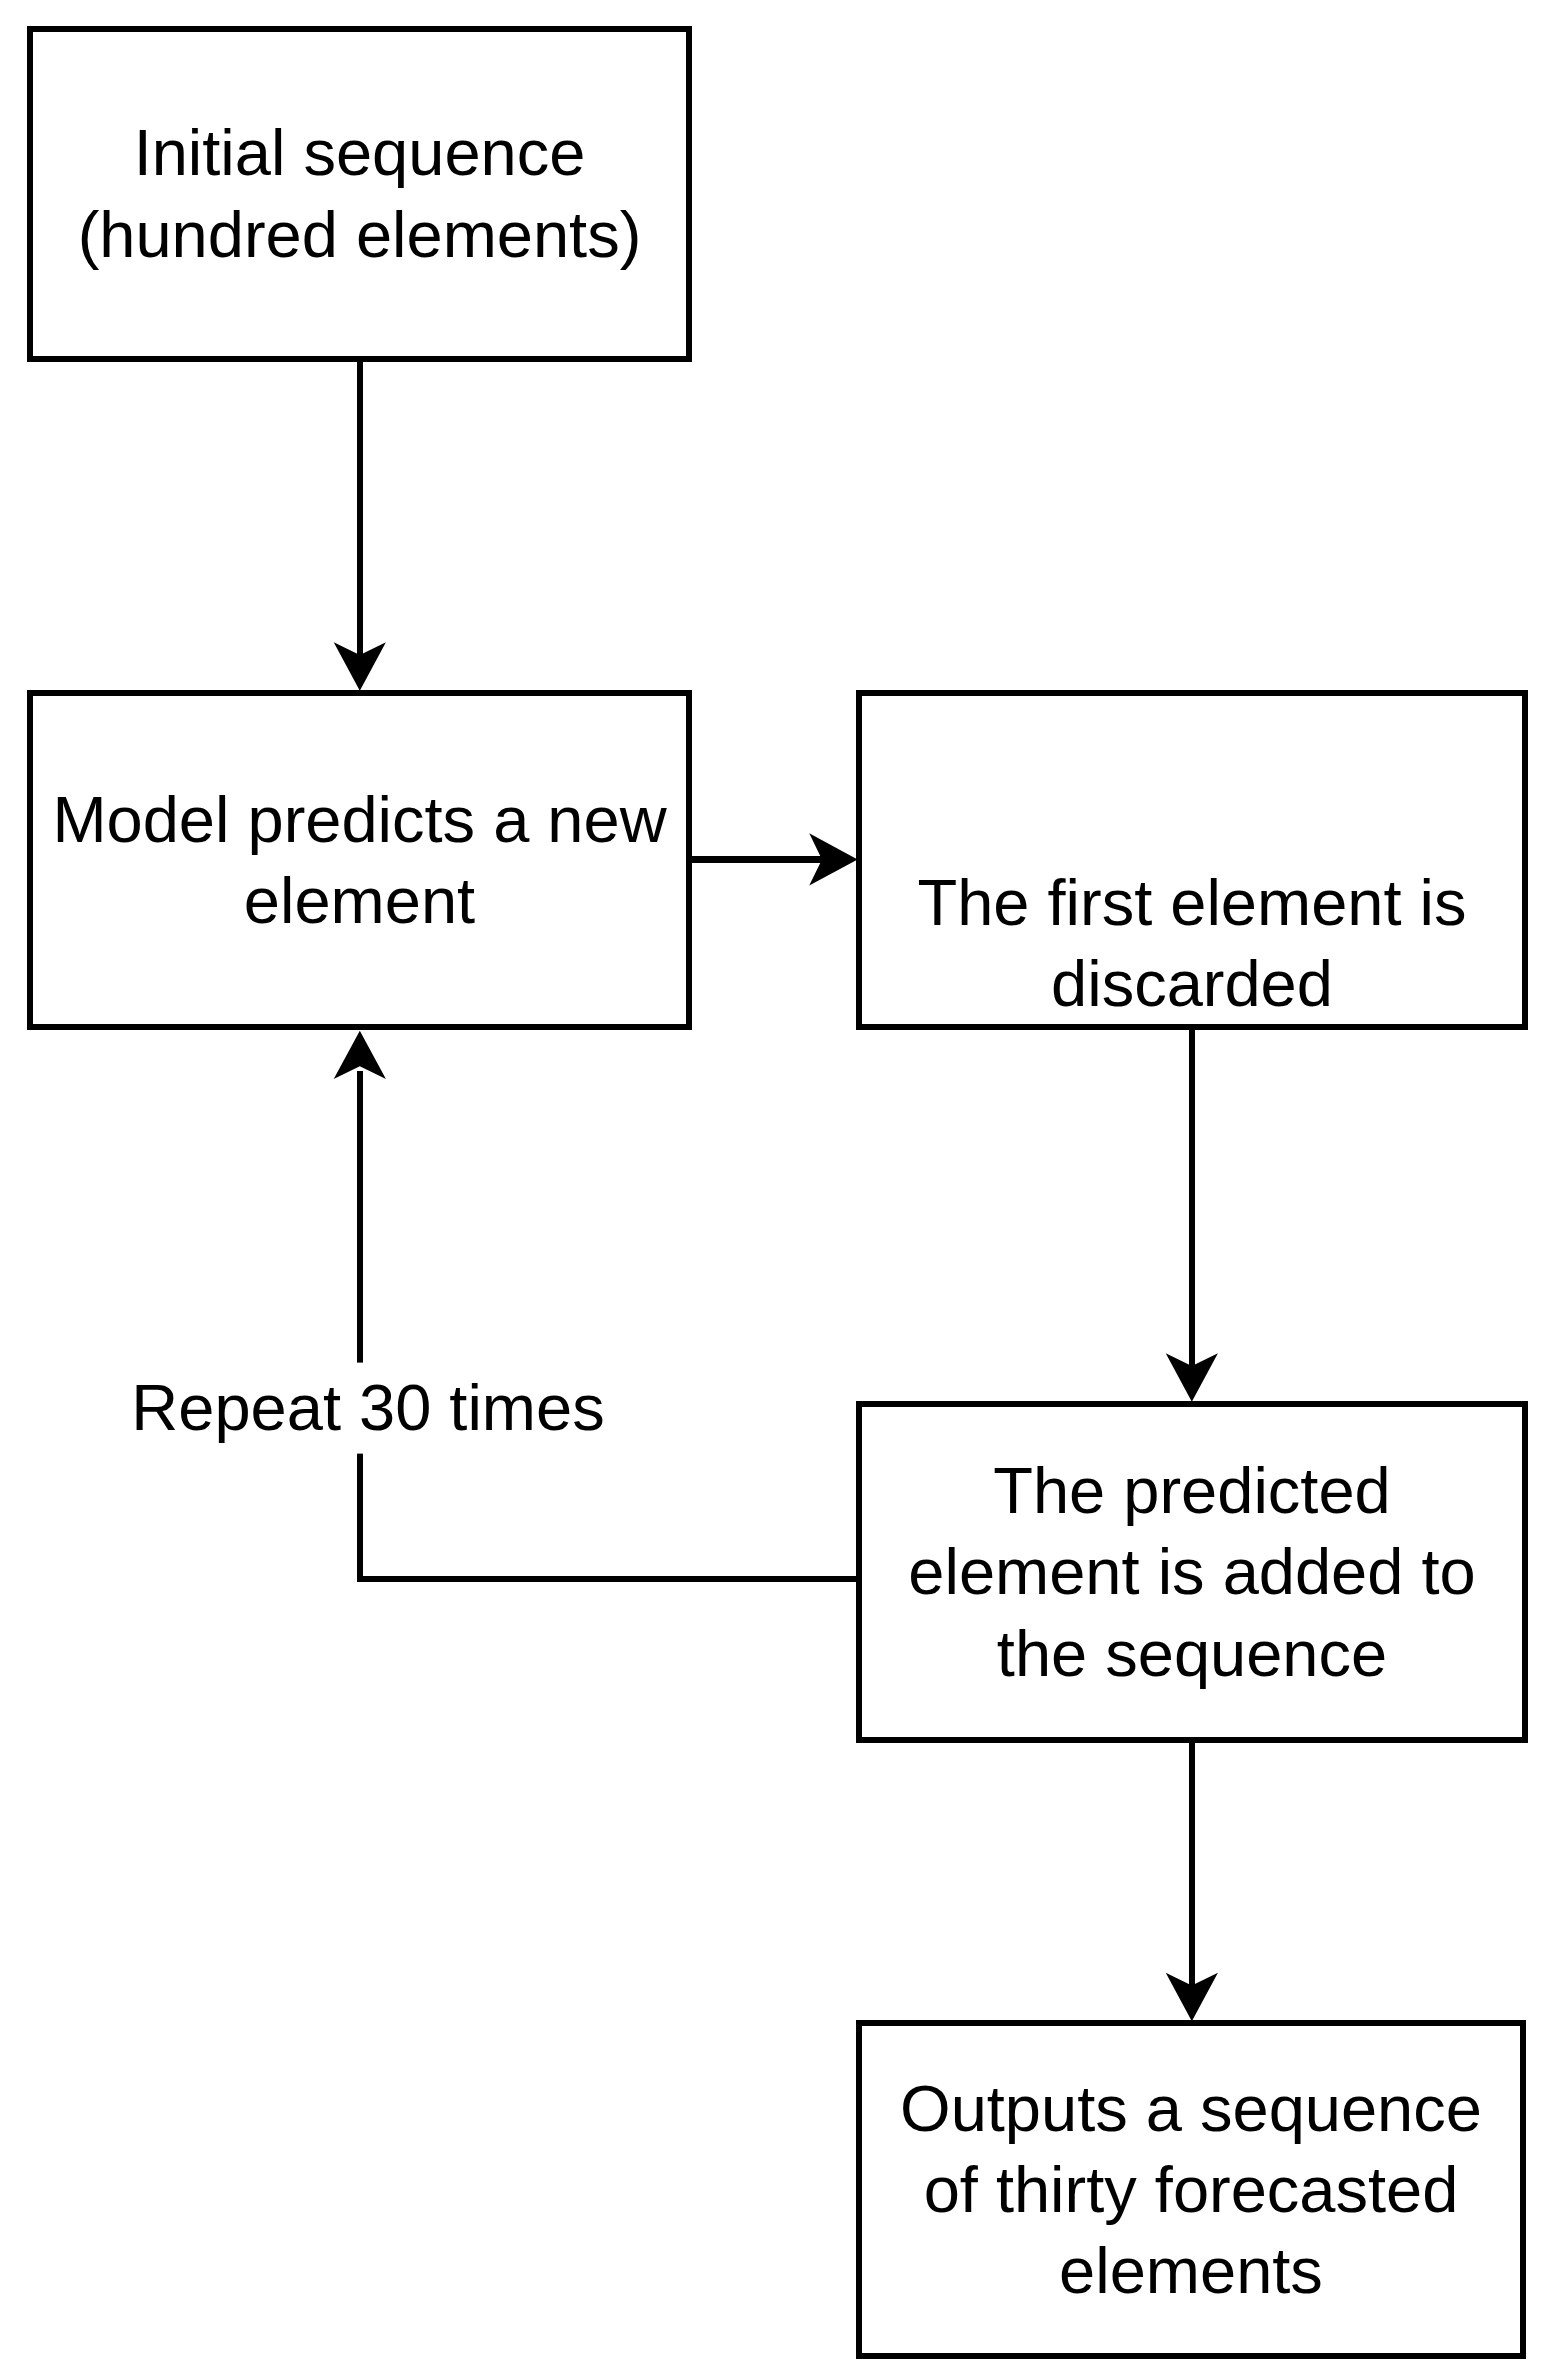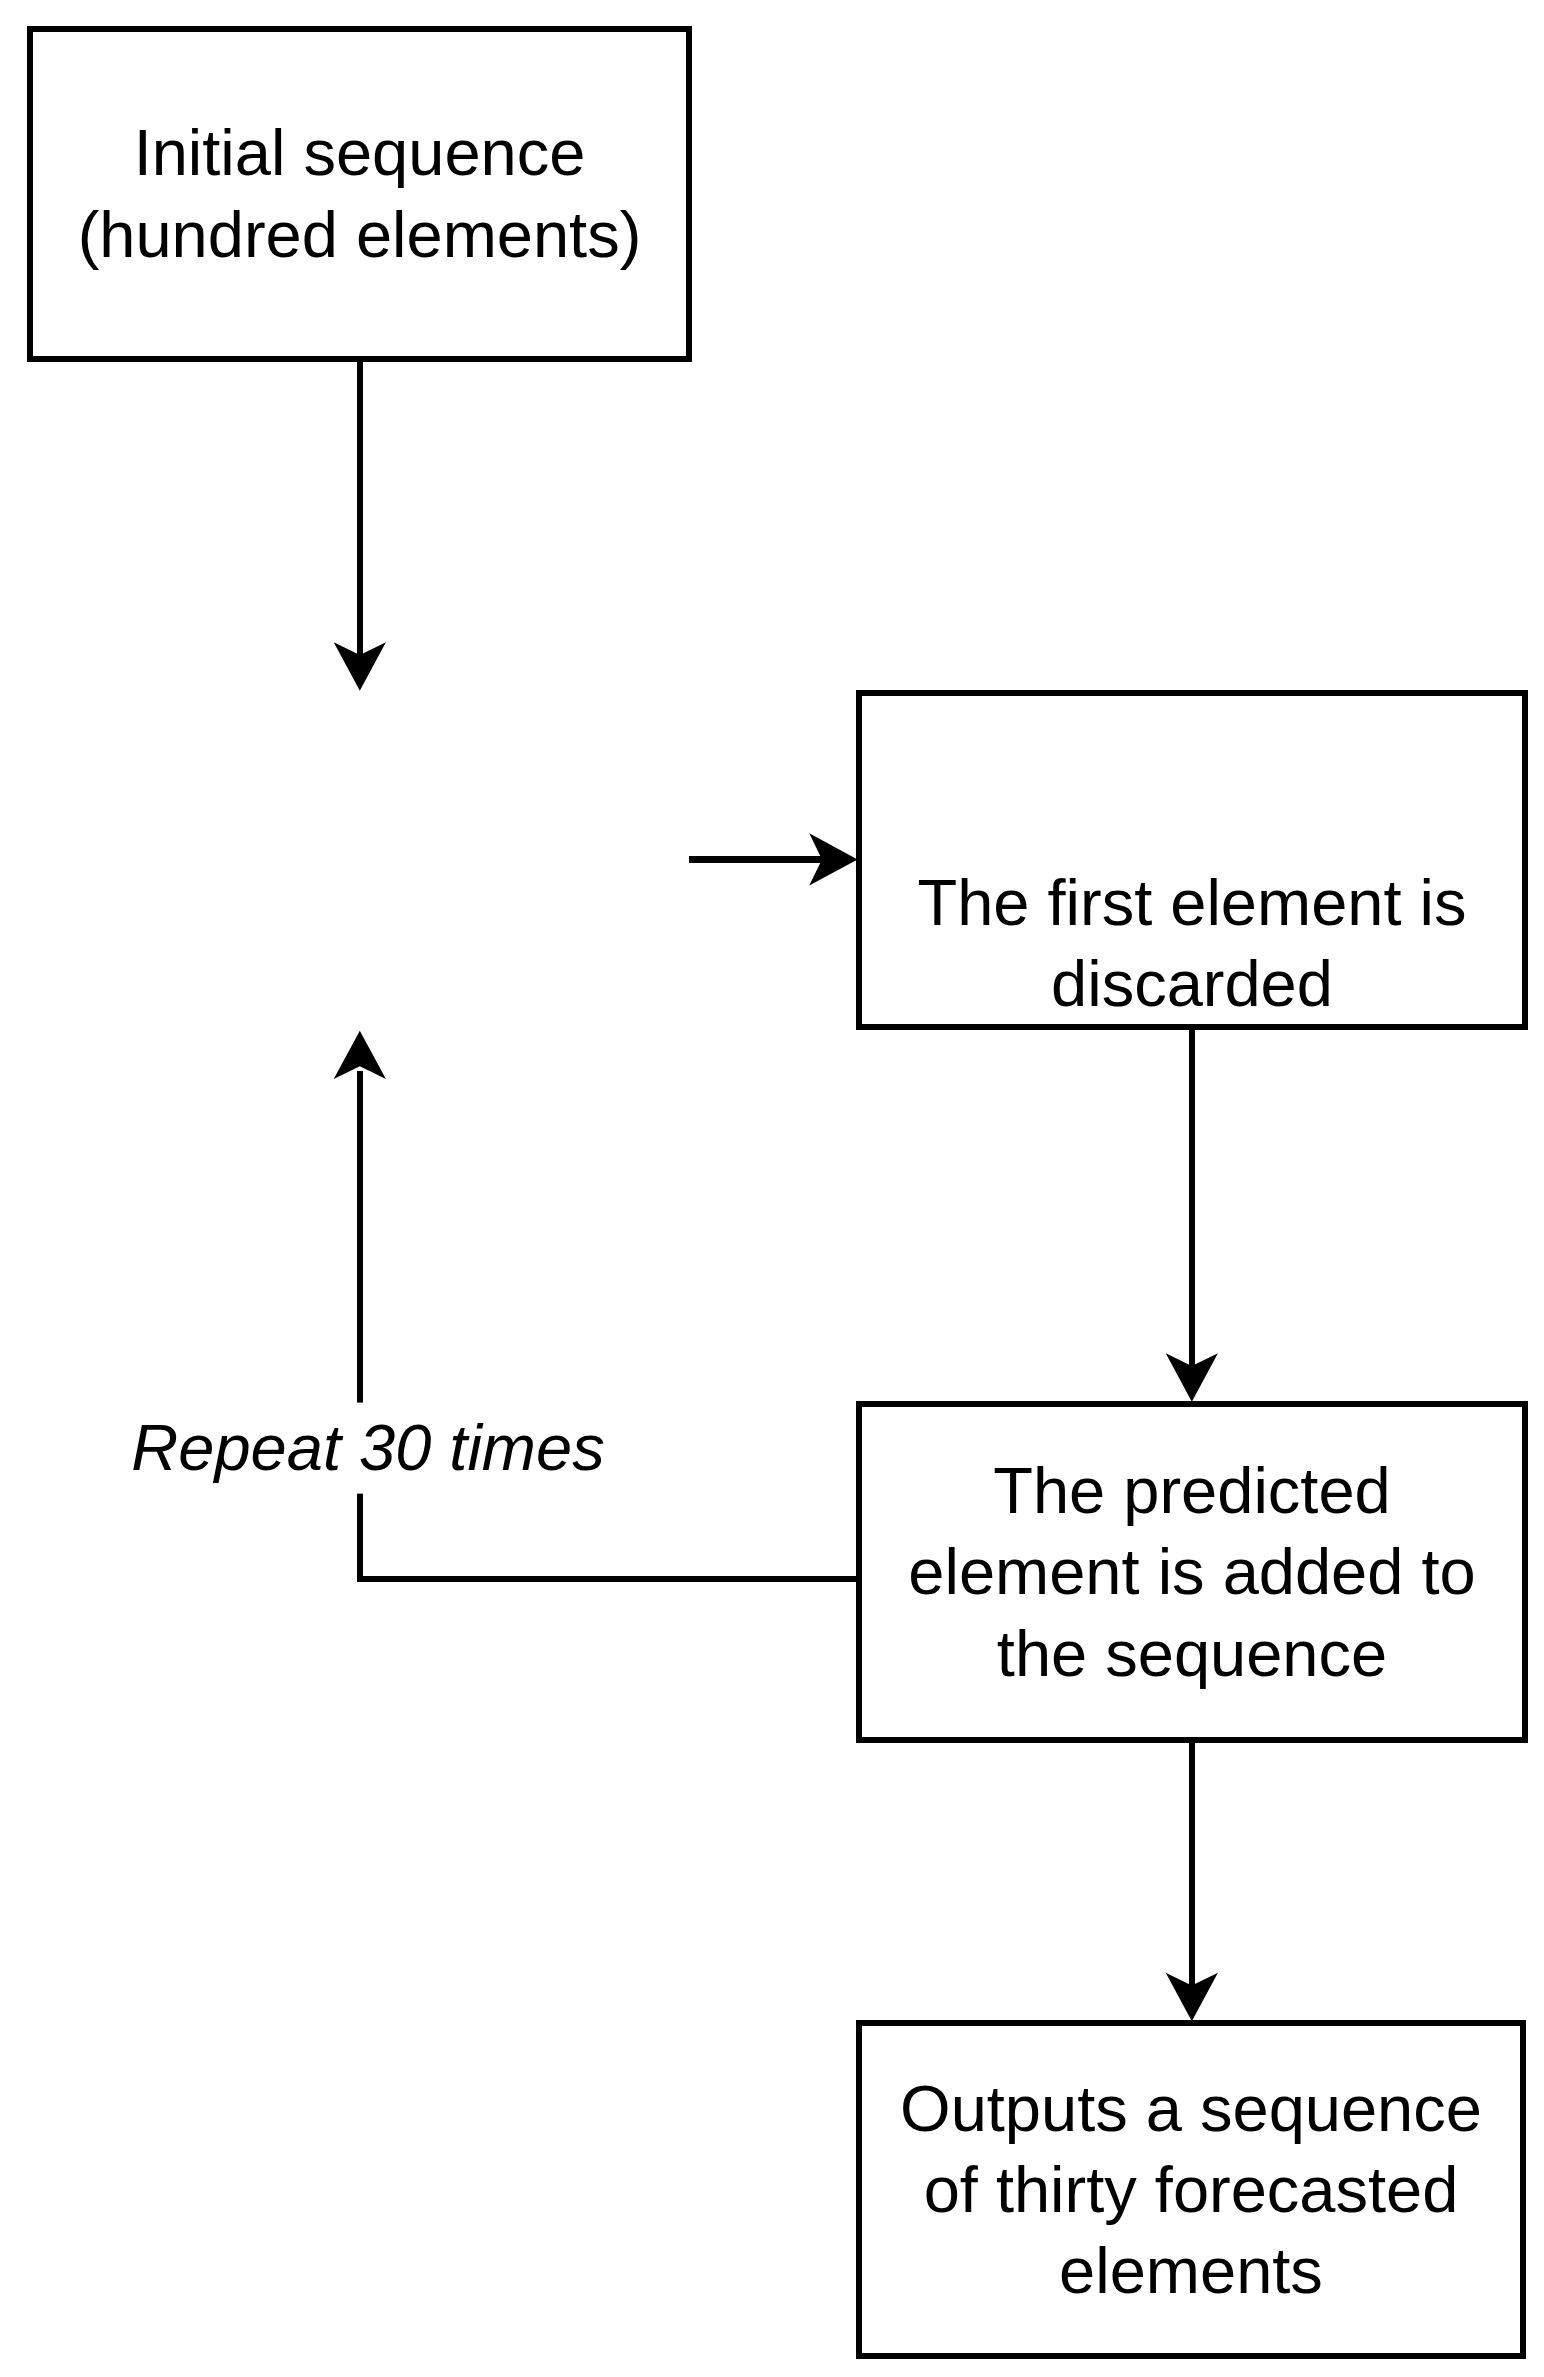--- a/index.html
+++ b/index.html
@@ -49,28 +49,27 @@
     white-space: pre-line;
   }
   .box-1 { left: 27px;   top: 25.5px;   width: 665px; height: 336px; }
   .box-2 { left: 27px;   top: 690px; width: 665px; height: 340px; }
   .box-3 { left: 856px; top: 690px; width: 672px; height: 340px; align-items: flex-end; }
   .box-4 { left: 856px; top: 1401px; width: 672px; height: 342px; }
   .box-5 { left: 856px; top: 2020px; width: 670px; height: 339px; }
   .loop-label {
     position: absolute;
     left: 368px;
-    top: 1448px;
+    top: 1408px;
     transform: translate(-50%, -50%);
     background: #ffffff;
     font-size: 65px;
     line-height: 1.2;
     padding: 6.4px 11.5px;
     white-space: nowrap;
-    font-style: italic;
   }
 </style>
 </head>
 <body>
 
 <div class="canvas">
 
   <svg class="connectors" viewBox="0 0 2425 3734" xmlns="http://www.w3.org/2000/svg">
 
     <g>
@@ -97,20 +96,24 @@
       <line x1="1872" y1="2732" x2="1872" y2="3122" shape-rendering="crispEdges"></line>
       <polygon points="1872,3175 1831,3099 1872,3119 1913,3099"></polygon>
     </g>
   </svg>
 
   <div class="box box-1">
     <span class="label">Initial sequence
 (hundred elements)</span>
   </div>
 
+  <div class="box box-2">
+    <span class="label">Model predicts a new
+element</span>
+  </div>
 
   <div class="box box-3">
     <span class="label">The first element is
 discarded</span>
   </div>
 
   <div class="box box-4">
     <span class="label">The predicted
 element is added to
 the sequence</span>

